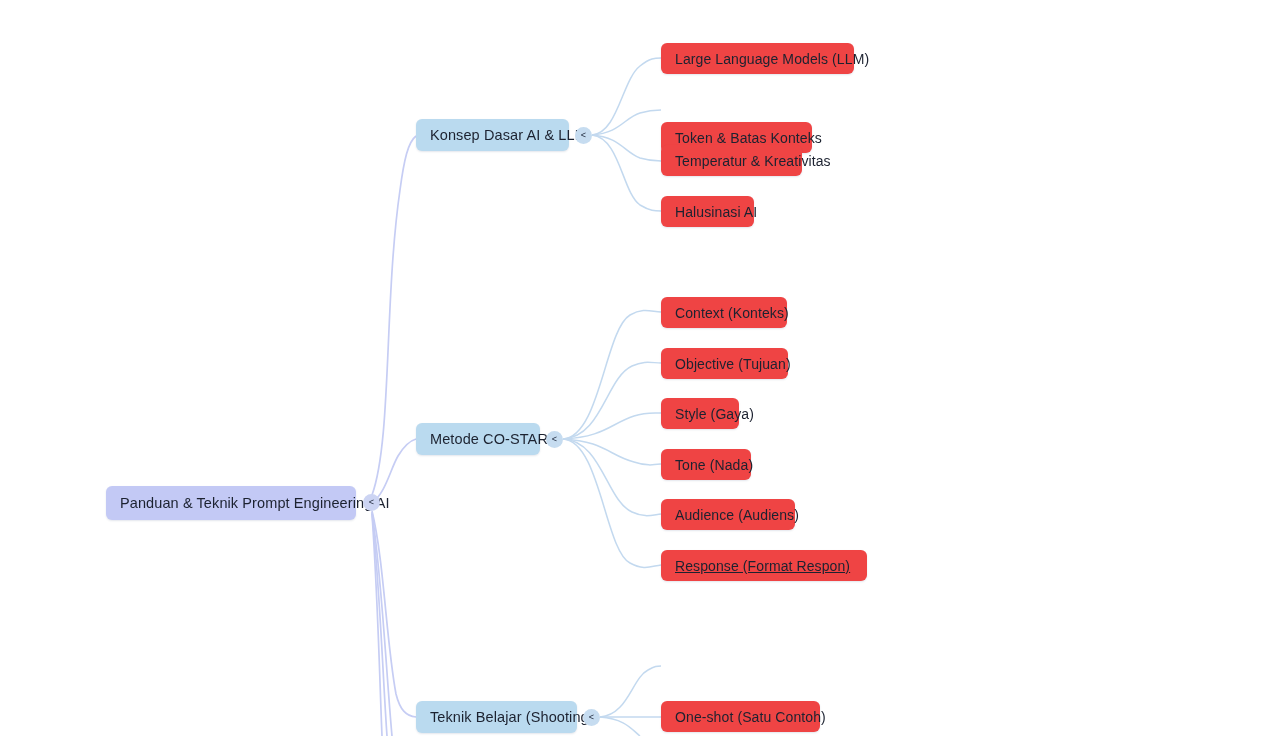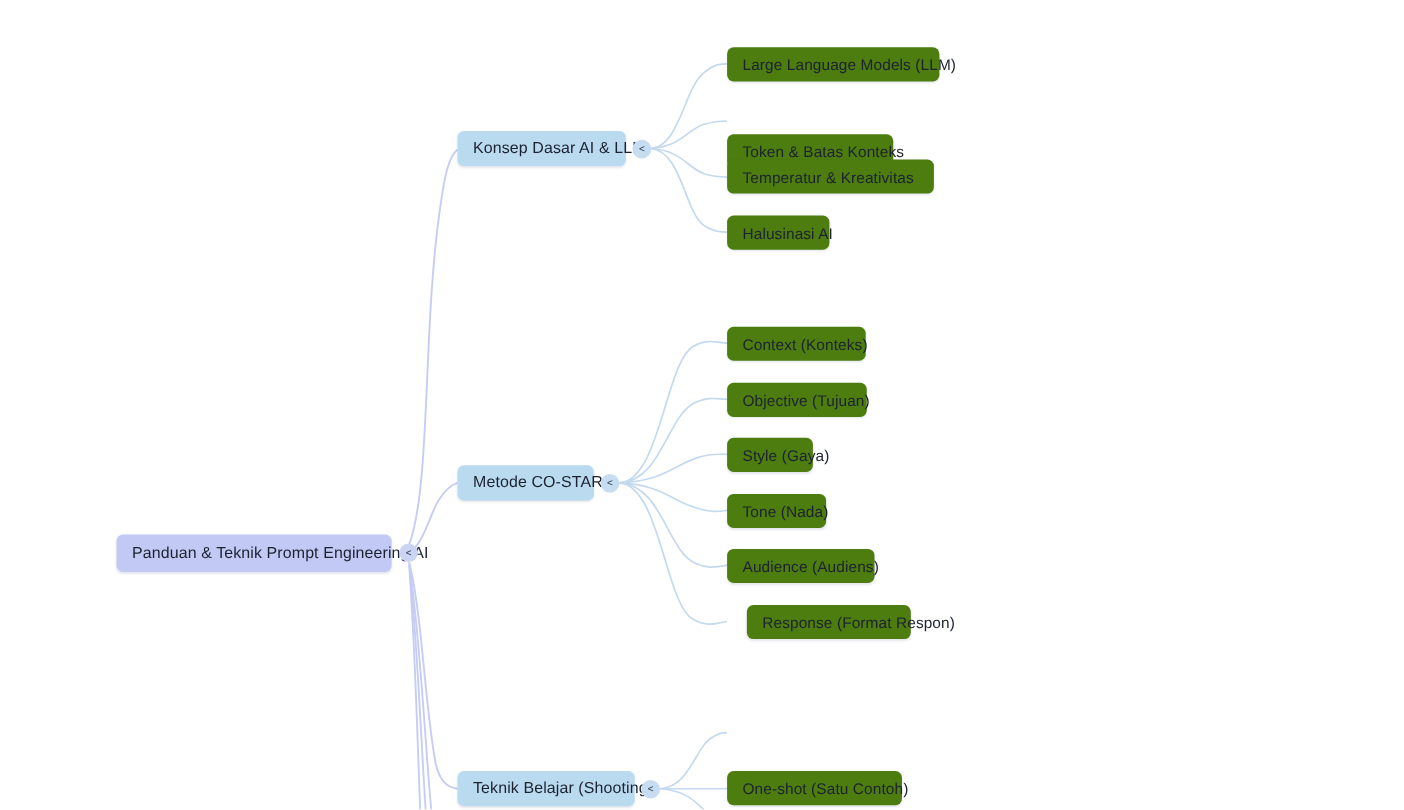--- a/index.html
+++ b/index.html
@@ -43,21 +43,21 @@
     background: #c3c9f5;
     font-size: 14.5px;
     height: 34px;
   }
   .node-branch {
     background: #badaef;
     font-size: 14.5px;
     height: 32px;
   }
   .node-leaf {
-    background: #4d7c0f;
+    background: #ef4444;
     font-size: 14px;
     height: 31px;
   }
   .toggle {
     position: absolute;
     width: 17px;
     height: 17px;
     border-radius: 50%;
     background: #ccd4f3;
     color: #1b2437;
@@ -120,21 +120,21 @@
   </div>
   <div class="toggle toggle-branch" style="left:575px; top:127px;">
     <span>&lt;</span>
   </div>
   <div class="node node-leaf" style="left:661px; top:43px; width:193px;">
     <span>Large Language Models (LLM)</span>
   </div>
   <div class="node node-leaf" style="left:661px; top:95px; width:151px;margin-top:27px;">
     <span>Token &amp; Batas Konteks</span>
   </div>
-  <div class="node node-leaf" style="left:661px; top:145px; width:188px;">
+  <div class="node node-leaf" style="left:661px; top:145px; width:141px;">
     <span>Temperatur &amp; Kreativitas</span>
   </div>
   <div class="node node-leaf" style="left:661px; top:196px; width:93px;">
     <span>Halusinasi AI</span>
   </div>
 
   <div class="node node-branch" style="left:416px; top:423px; width:124px;">
     <span>Metode CO-STAR</span>
   </div>
   <div class="toggle toggle-branch" style="left:546px; top:431px;">
@@ -148,21 +148,21 @@
   </div>
   <div class="node node-leaf" style="left:661px; top:398px; width:78px;">
     <span>Style (Gaya)</span>
   </div>
   <div class="node node-leaf" style="left:661px; top:449px; width:90px;">
     <span>Tone (Nada)</span>
   </div>
   <div class="node node-leaf" style="left:661px; top:499px; width:134px;text-align:right;">
     <span>Audience (Audiens)</span>
   </div>
-  <div class="node node-leaf" style="left:679px; top:550px; width:149px;">
+  <div class="node node-leaf" style="left:661px; top:550px; width:206px;text-decoration:underline;">
     <span>Response (Format Respon)</span>
   </div>
 
   <div class="node node-branch" style="left:416px; top:701px; width:161px;">
     <span>Teknik Belajar (Shooting)</span>
   </div>
   <div class="toggle toggle-branch" style="left:583px; top:709px;">
     <span>&lt;</span>
   </div>
   <div class="node node-leaf" style="left:661px; top:701px; width:159px;text-align:right;">

